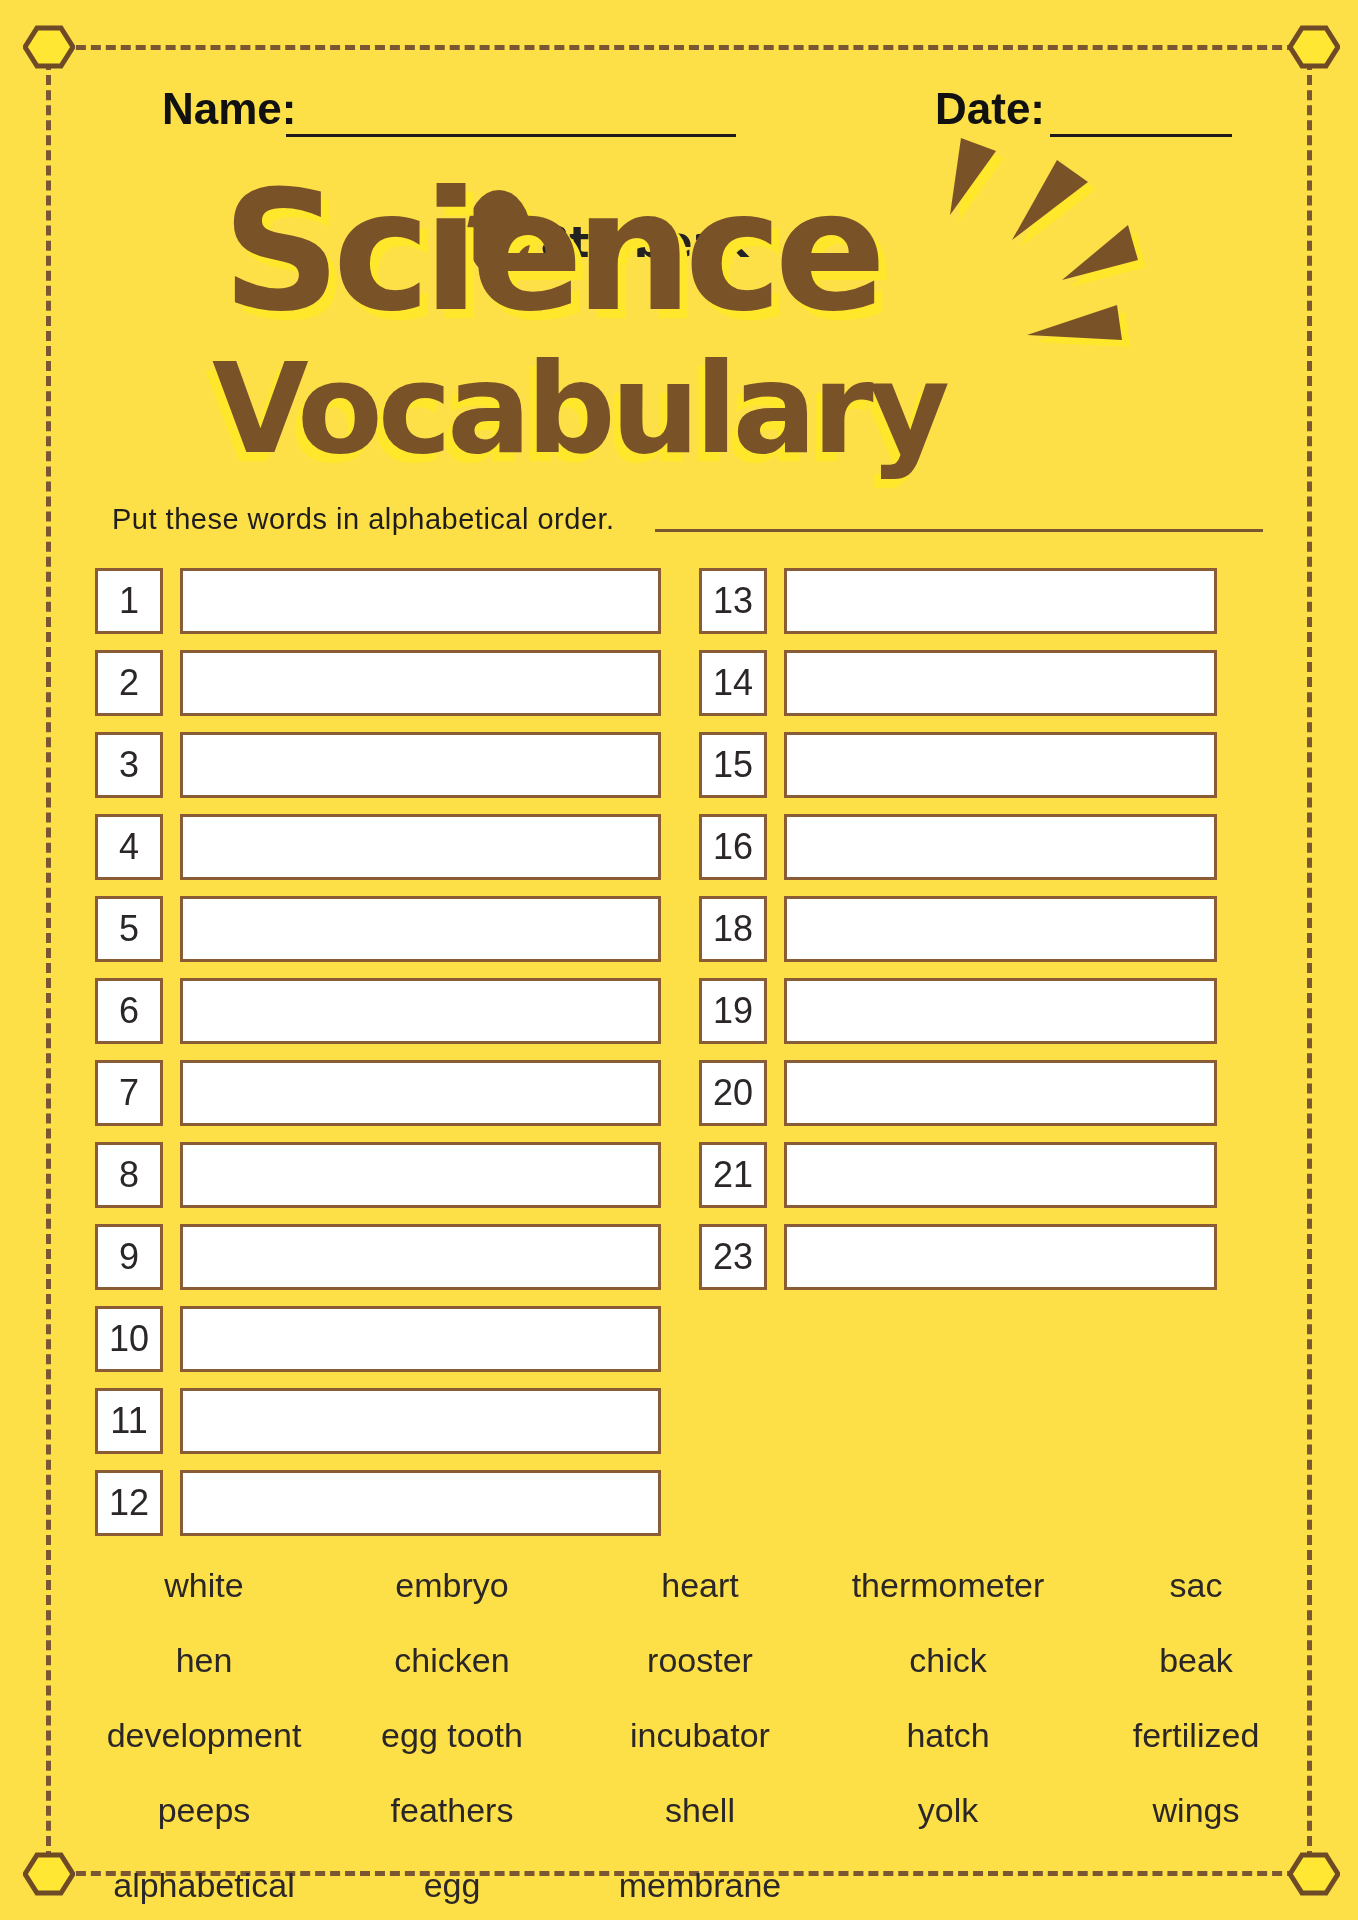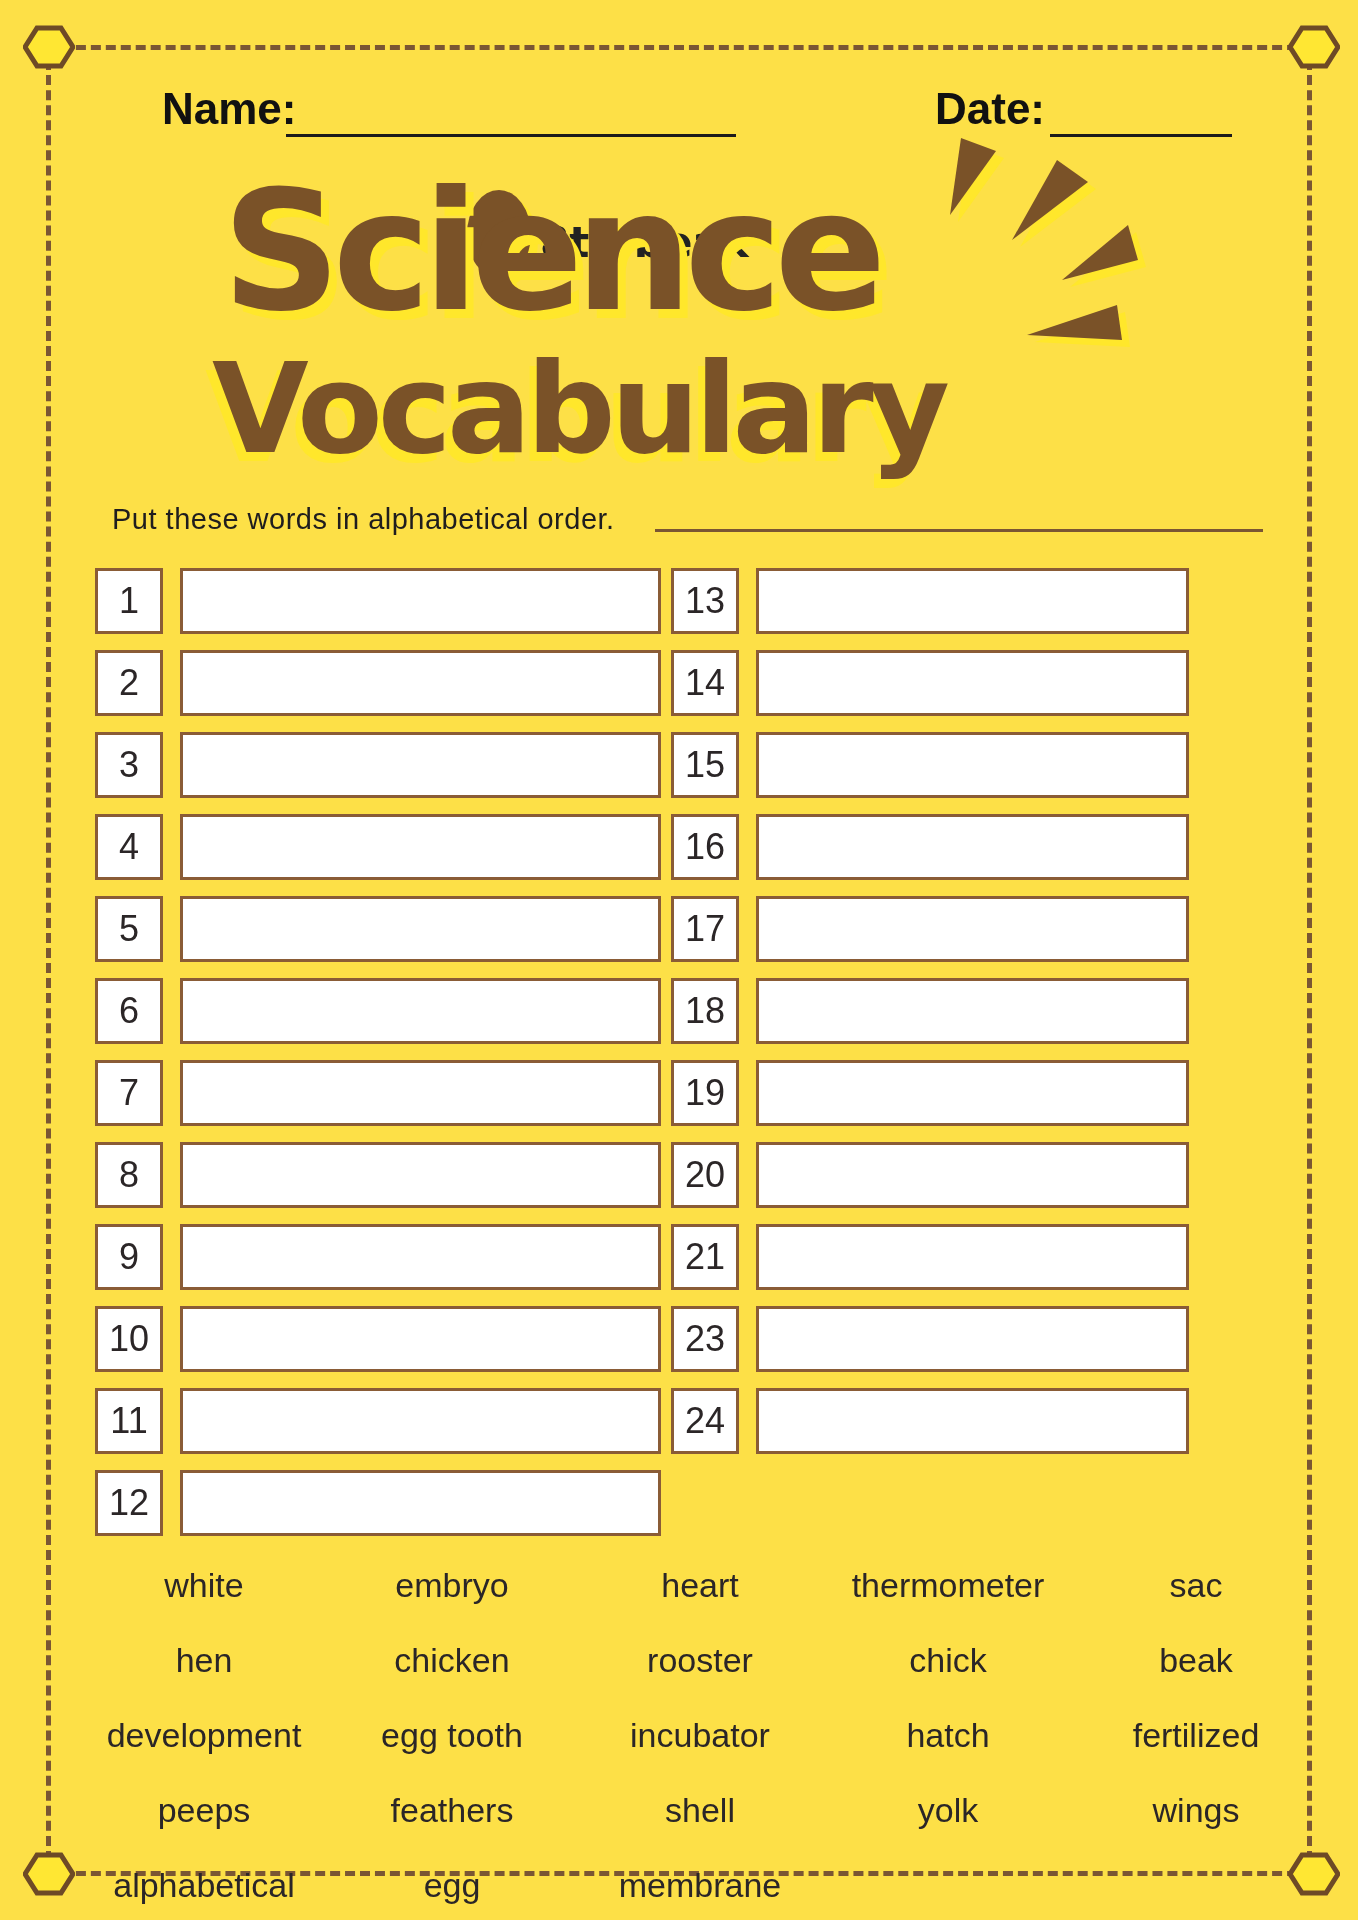--- a/index.html
+++ b/index.html
@@ -70,21 +70,21 @@
     font-size:29px;font-weight:500;color:#1f1d1e;letter-spacing:.5px;
   }
   .instruction-rule{
     position:absolute;left:655px;top:529px;width:608px;height:3px;
     background:var(--dash_brown);
   }
   
   .answers{position:absolute;top:568px;left:0;width:1358px;}
   .answer-col{position:absolute;top:0;}
   .answer-col.left{left:95px;width:566px;}
-  .answer-col.right{left:671px;width:518px;}
+  .answer-col.right{left:699px;width:518px;}
   .answer-row{
     display:flex;align-items:stretch;height:66px;margin-bottom:16px;
   }
   .num-box{
     width:68px;min-width:68px;height:66px;
     border:3px solid var(--border_brown);
     display:flex;align-items:center;justify-content:center;
     font-size:36px;font-weight:500;color:#2b2627;
     background:#fff;
   }
@@ -228,24 +228,20 @@
   <div class="answer-row">
     <div class="num-box">15</div>
     <div class="ans-box"></div>
   </div>
 
   <div class="answer-row">
     <div class="num-box">16</div>
     <div class="ans-box"></div>
   </div>
 
-  <div class="answer-row">
-    <div class="num-box">17</div>
-    <div class="ans-box"></div>
-  </div>
 
   <div class="answer-row">
     <div class="num-box">18</div>
     <div class="ans-box"></div>
   </div>
 
   <div class="answer-row">
     <div class="num-box">19</div>
     <div class="ans-box"></div>
   </div>
@@ -259,24 +255,20 @@
     <div class="num-box">21</div>
     <div class="ans-box"></div>
   </div>
 
 
   <div class="answer-row">
     <div class="num-box">23</div>
     <div class="ans-box"></div>
   </div>
 
-  <div class="answer-row">
-    <div class="num-box">24</div>
-    <div class="ans-box"></div>
-  </div>
 </div>
   </div>
 
   <div class="word-bank">
   <div class="word-col">
         <div class="word">white</div>
         <div class="word">hen</div>
         <div class="word">development</div>
         <div class="word">peeps</div>
         <div class="word">alphabetical</div>

